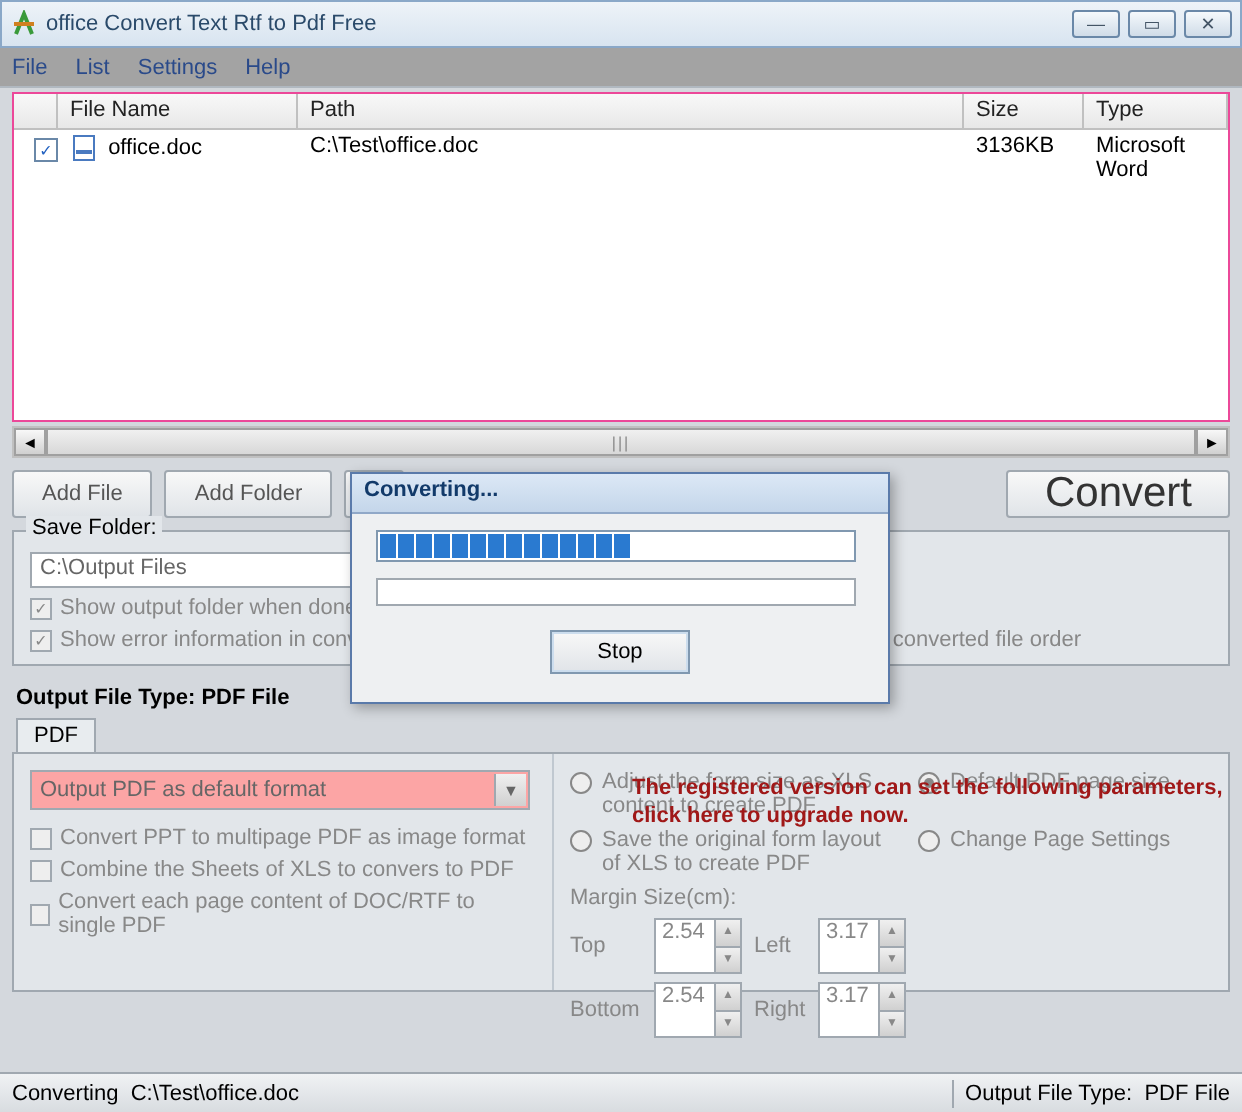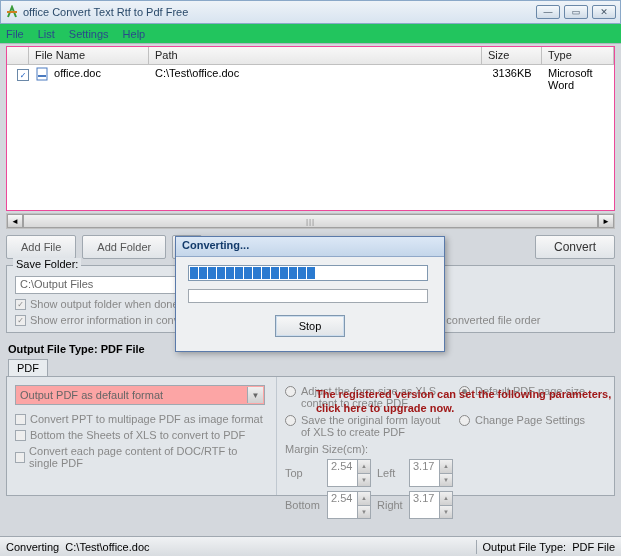--- a/index.html
+++ b/index.html
@@ -3,38 +3,38 @@
 <meta charset="utf-8">
 <style>
 *{box-sizing:border-box;margin:0;padding:0;font-family:"Segoe UI",Tahoma,sans-serif;font-size:11px}
 body{background:#d4d8dd;width:621px;height:556px;overflow:hidden}
 .titlebar{height:24px;background:linear-gradient(#eef3f8,#d8e4f0);border:1px solid #8aa8c8;display:flex;align-items:center;padding:0 4px}
 .titlebar-icon{width:14px;height:14px;margin-right:4px;position:relative}
 .titlebar-icon svg{width:14px;height:14px}
 .titlebar-title{color:#2a4a6a;flex:1}
 .winbtns{display:flex;gap:4px}
 .winbtn{width:24px;height:14px;border:1px solid #6a88a8;border-radius:2px;background:linear-gradient(#f5f9fc,#d0dce8);display:flex;align-items:center;justify-content:center;color:#456;font-size:9px}
-.menubar{height:20px;background:#22c55e;border-bottom:1px solid #b0b8c0;display:flex;align-items:center;padding:0 6px;gap:14px;color:#2a4a8a}
+.menubar{height:20px;background:#a3a3a3;border-bottom:1px solid #b0b8c0;display:flex;align-items:center;padding:0 6px;gap:14px;color:#2a4a8a}
 .menubar span{cursor:default}
 .content{padding:2px 6px 0 6px}
 .filegrid{border:1px solid #ec4899;background:#fff;height:165px;display:flex;flex-direction:column}
 .gridhead{height:18px;display:flex;background:linear-gradient(#f8f8f8,#e8e8e8);border-bottom:1px solid #c0c0c0}
 .gcol{border-right:1px solid #c0c0c0;padding:2px 6px;color:#222}
 .gc-chk{width:22px}.gc-name{width:120px}.gc-path{flex:1}.gc-size{width:60px;}.gc-type{width:72px}
 .gridrow{height:18px;display:flex}
 .gridrow .cell{padding:2px 6px}
 .chkbox{width:12px;height:12px;border:1px solid #6a88a8;display:inline-flex;align-items:center;justify-content:center;margin-top:2px;margin-left:4px;font-size:8px;color:#2060c0}
 .wicon{width:14px;height:14px;display:inline-block;vertical-align:middle;margin-right:2px}
 .scrollbar{height:16px;background:#e8e8e8;border:1px solid #c0c0c0;margin-top:2px;display:flex;align-items:center}
 .sbbtn{width:16px;height:14px;background:linear-gradient(#f8f8f8,#d0d0d0);border:1px solid #a0a0a0;display:flex;align-items:center;justify-content:center;font-size:8px}
 .sbtrack{flex:1;height:14px;position:relative}
 .sbthumb{position:absolute;left:0;width:100%;height:100%;background:linear-gradient(#f0f0f0,#d8d8d8);border:1px solid #a0a0a0;display:flex;align-items:center;justify-content:center;letter-spacing:1px;color:#888;font-size:8px}
 .btnrow{display:flex;gap:6px;margin:6px 0;align-items:center}
 .btn{height:24px;padding:0 14px;background:linear-gradient(#f8f8f8,#e0e4e8);border:1px solid #a0a8b0;color:#555;display:flex;align-items:center;border-radius:2px}
-.btn.convert{font-size:12px;padding:0 18px;color:#333}
+.btn.convert{font-size:21px;padding:0 18px;color:#333}
 .savebox{border:1px solid #a0a8b0;padding:4px 8px 6px 8px;background:#e2e6ea;position:relative}
 .savebox .legend{position:absolute;top:-8px;left:6px;background:#e2e6ea;padding:0 3px;font-weight:normal}
 .saveinput{width:240px;height:18px;border:1px solid #a0a8b0;background:#fff;padding:1px 4px;margin:6px 0 4px 0;color:#666}
 .chk{display:flex;align-items:center;gap:4px;color:#888;margin-top:4px}
 .chk .box{width:11px;height:11px;border:1px solid #a0a8b0;background:#eee;display:flex;align-items:center;justify-content:center;font-size:8px;color:#888}
 .saverow{display:flex;align-items:center}
 .saverow .chk:nth-child(2){margin-left:180px}
 .oftitle{font-weight:bold;margin:10px 0 4px 2px}
 .tabrow{display:flex;margin-left:2px}
 .tab{padding:2px 8px;border:1px solid #a0a8b0;border-bottom:none;background:#e8ecef}
@@ -103,21 +103,21 @@
     <div class="gridrow">
       <div class="cell" style="width:22px"><span class="chkbox">✓</span></div>
       <div class="cell" style="width:120px">
         <span class="wicon"><svg viewBox="0 0 14 14">
               <rect x="2" y="1" width="10" height="12" fill="#fff" stroke="#4a7ac0"></rect>
               <rect x="3" y="8" width="8" height="2" fill="#4a7ac0"></rect>
             </svg></span>
         <span>office.doc</span>
       </div>
       <div class="cell" style="flex:1">C:\Test\office.doc</div>
-      <div class="cell" style="width:60px;text-align:center">3136KB</div>
+      <div class="cell" style="width:60px;text-align:left">3136KB</div>
       <div class="cell" style="width:72px">Microsoft Word</div>
     </div>
   </div>
   <div class="scrollbar">
     <div class="sbbtn">◄</div>
     <div class="sbtrack">
         <div class="sbthumb">|||</div>
       </div>
     <div class="sbbtn">►</div>
   </div>
@@ -161,21 +161,21 @@
       <div class="combo">
         <span>Output PDF as default format</span>
         <span class="arrow">▼</span>
       </div>
       <div class="chk" style="margin-top:8px">
           <span class="box"></span>
           <span>Convert PPT to multipage PDF as image format</span>
         </div>
       <div class="chk">
           <span class="box"></span>
-          <span>Bottom the Sheets of XLS to convert to PDF</span>
+          <span>Combine the Sheets of XLS to convers to PDF</span>
         </div>
       <div class="chk">
           <span class="box"></span>
           <span>Convert each page content of DOC/RTF to single PDF</span>
         </div>
     </div>
     <div class="pright">
       <div style="width:170px">
         <div class="radiorow">
             <span class="radio"></span>

